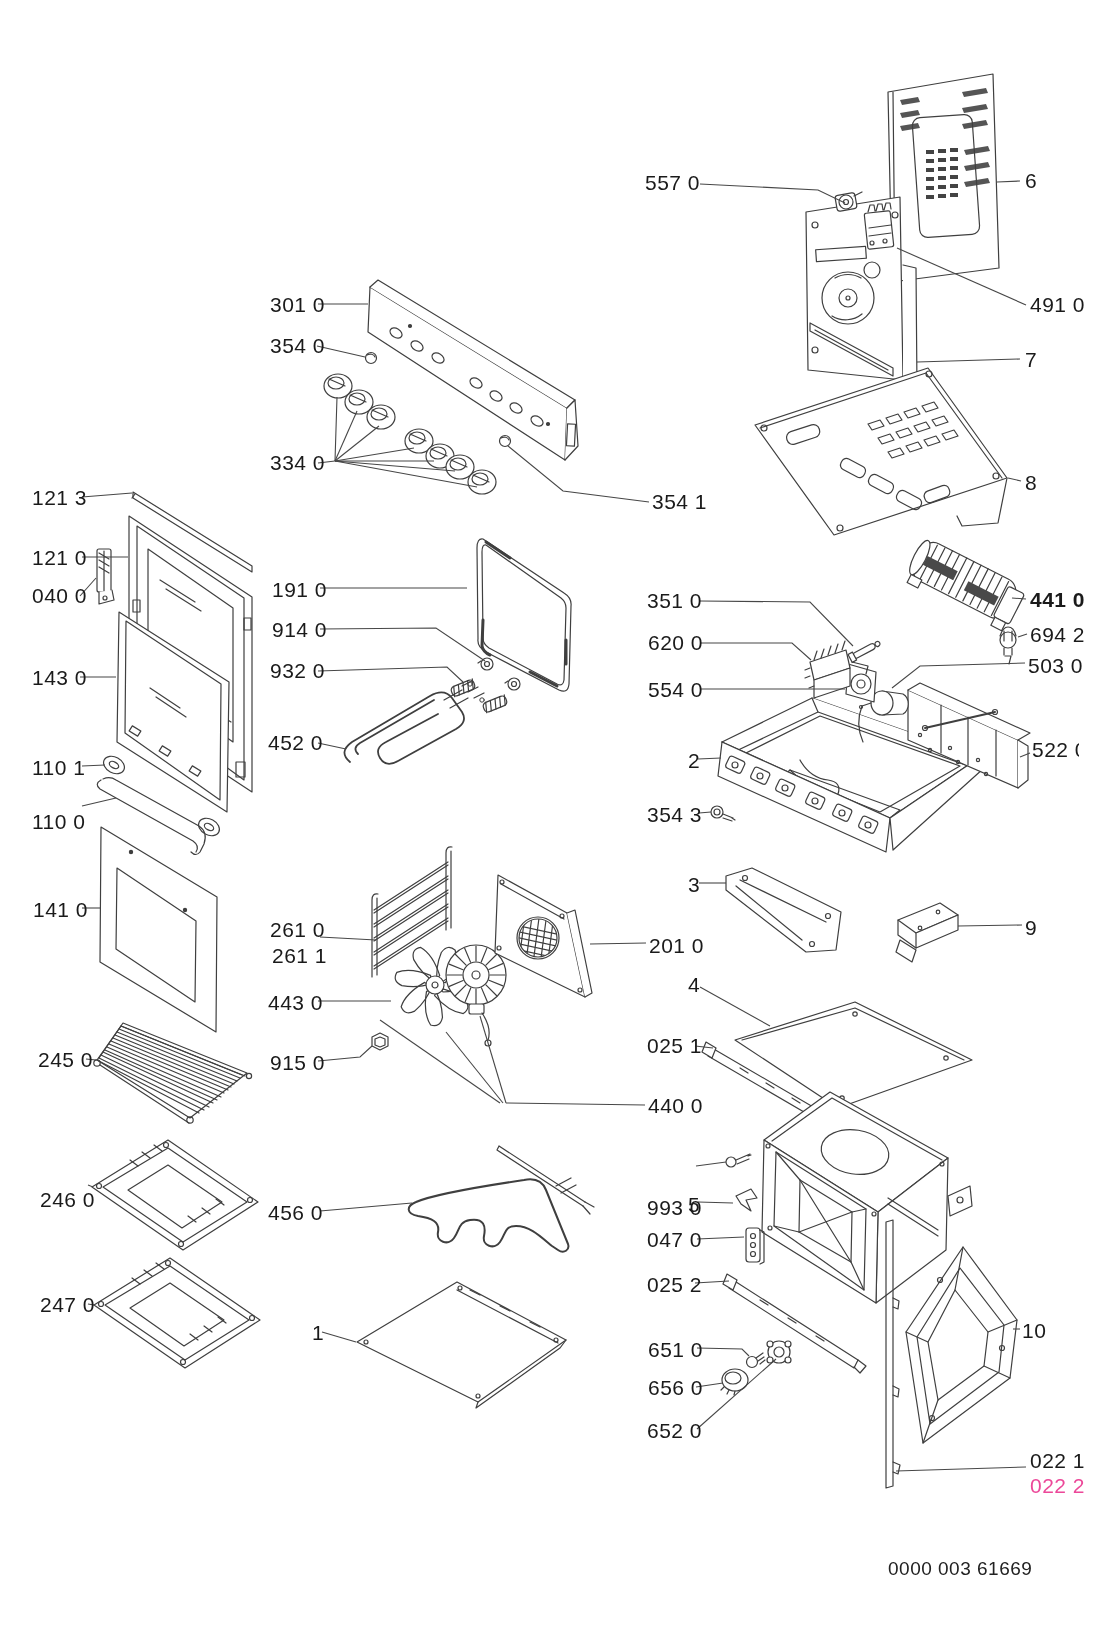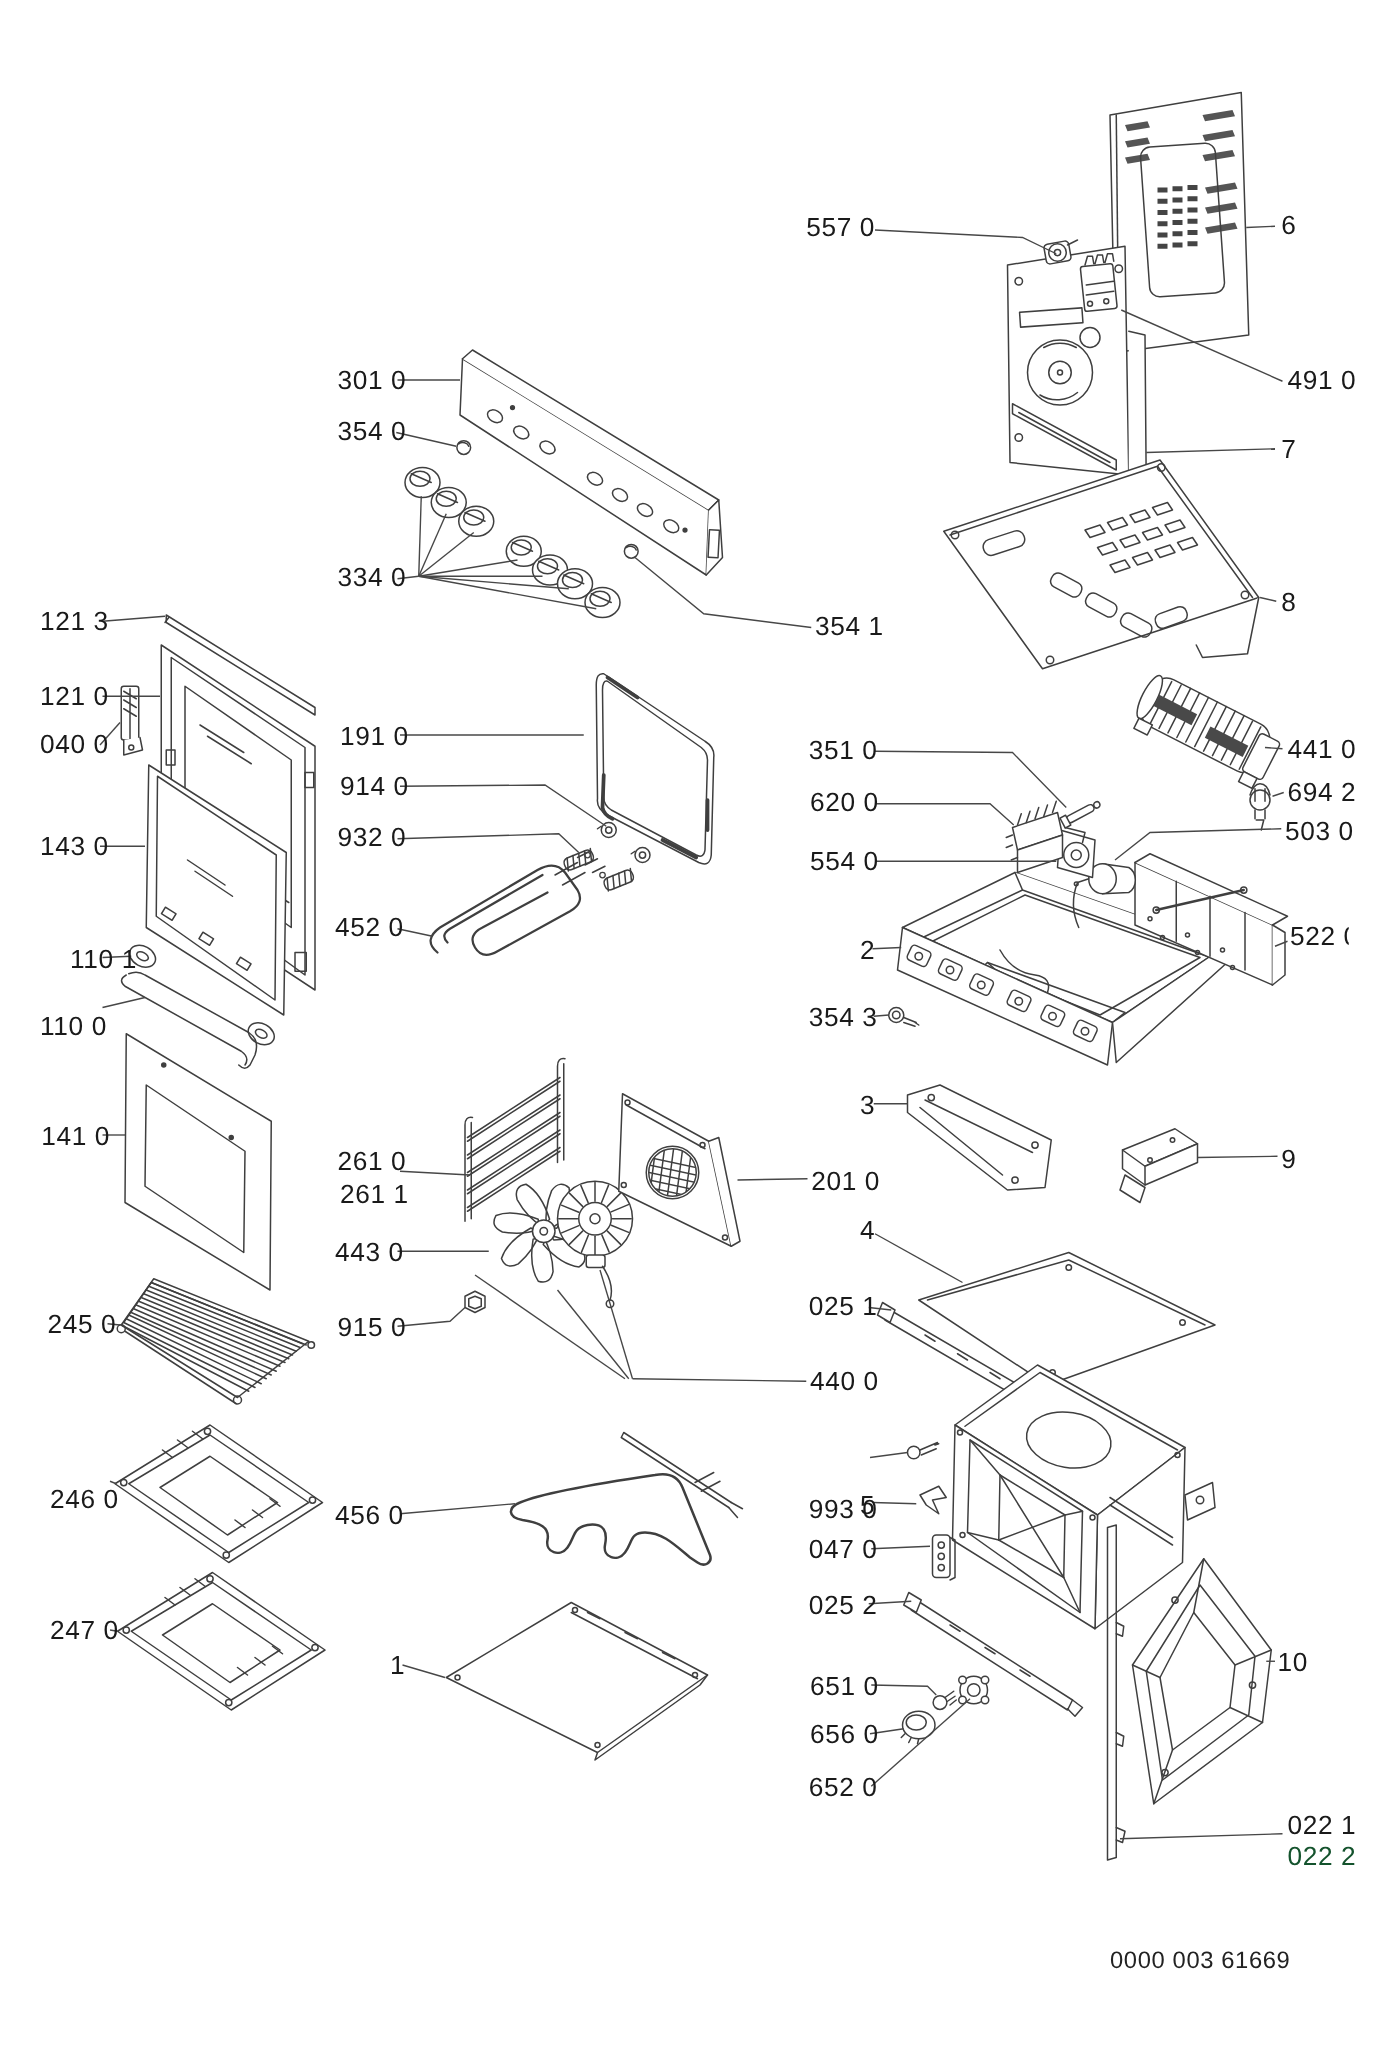--- a/index.html
+++ b/index.html
@@ -620,27 +620,27 @@
       <div class="part-label" style="left: 32px; top: 547px; color: rgb(26, 26, 26);">121 0</div>
       <div class="part-label" style="left: 32px; top: 585px; color: rgb(26, 26, 26);">040 0</div>
       <div class="part-label" style="left: 32px; top: 667px; color: rgb(26, 26, 26);">143 0</div>
       <div class="part-label" style="left: 272px; top: 579px; color: rgb(26, 26, 26);">191 0</div>
       <div class="part-label" style="left: 272px; top: 619px; color: rgb(26, 26, 26);">914 0</div>
       <div class="part-label" style="left: 270px; top: 660px; color: rgb(26, 26, 26);">932 0</div>
       <div class="part-label" style="left: 268px; top: 732px; color: rgb(26, 26, 26);">452 0</div>
       <div class="part-label" style="left: 647px; top: 590px; color: rgb(26, 26, 26);">351 0</div>
       <div class="part-label" style="left: 648px; top: 632px; color: rgb(26, 26, 26);">620 0</div>
       <div class="part-label" style="left: 648px; top: 679px; color: rgb(26, 26, 26);">554 0</div>
-      <div class="part-label" style="left: 1030px; top: 589px; color: rgb(26, 26, 26);">441 0</div>
+      <div class="part-label" style="left: 1030px; top: 589px; color: rgb(26, 26, 26); font-weight: bold;">441 0</div>
       <div class="part-label" style="left: 1030px; top: 624px; color: rgb(26, 26, 26);">694 2</div>
       <div class="part-label" style="left: 1028px; top: 655px; color: rgb(26, 26, 26);">503 0</div>
       <div class="part-label clipped" style="left: 1032px; top: 739px; color: rgb(26, 26, 26);">522 0</div>
       <div class="part-label" style="left: 688px; top: 750px; color: rgb(26, 26, 26);">2</div>
       <div class="part-label" style="left: 647px; top: 804px; color: rgb(26, 26, 26);">354 3</div>
-      <div class="part-label" style="left: 32px; top: 757px; color: rgb(26, 26, 26); margin-left: 24px;">110 1</div>
+      <div class="part-label" style="left: 32px; top: 757px; color: rgb(26, 26, 26);">110 1</div>
       <div class="part-label" style="left: 32px; top: 797px; color: rgb(26, 26, 26); margin-top: 14px;">110 0</div>
       <div class="part-label" style="left: 688px; top: 874px; color: rgb(26, 26, 26);">3</div>
       <div class="part-label" style="left: 1025px; top: 917px; color: rgb(26, 26, 26);">9</div>
       <div class="part-label" style="left: 33px; top: 899px; color: rgb(26, 26, 26);">141 0</div>
       <div class="part-label" style="left: 270px; top: 919px; color: rgb(26, 26, 26);">261 0</div>
       <div class="part-label" style="left: 272px; top: 945px; color: rgb(26, 26, 26);">261 1</div>
       <div class="part-label" style="left: 268px; top: 992px; color: rgb(26, 26, 26); text-align: center;">443 0</div>
       <div class="part-label" style="left: 649px; top: 935px; color: rgb(26, 26, 26);">201 0</div>
       <div class="part-label" style="left: 688px; top: 974px; color: rgb(26, 26, 26);">4</div>
       <div class="part-label" style="left: 647px; top: 1035px; color: rgb(26, 26, 26);">025 1</div>
@@ -653,18 +653,18 @@
       <div class="part-label" style="left: 688px; top: 1194px; color: rgb(26, 26, 26);">5</div>
       <div class="part-label" style="left: 647px; top: 1229px; color: rgb(26, 26, 26);">047 0</div>
       <div class="part-label" style="left: 647px; top: 1274px; color: rgb(26, 26, 26);">025 2</div>
       <div class="part-label" style="left: 40px; top: 1294px; color: rgb(26, 26, 26);">247 0</div>
       <div class="part-label" style="left: 312px; top: 1322px; color: rgb(26, 26, 26);">1</div>
       <div class="part-label" style="left: 648px; top: 1339px; color: rgb(26, 26, 26);">651 0</div>
       <div class="part-label" style="left: 648px; top: 1377px; color: rgb(26, 26, 26);">656 0</div>
       <div class="part-label" style="left: 647px; top: 1420px; color: rgb(26, 26, 26);">652 0</div>
       <div class="part-label" style="left: 1022px; top: 1320px; color: rgb(26, 26, 26);">10</div>
       <div class="part-label" style="left: 1030px; top: 1450px; color: rgb(26, 26, 26);">022 1</div>
-      <div class="part-label" style="left: 1030px; top: 1475px; color: #14532d;">022 2</div>
+      <div class="part-label" style="left: 1030px; top: 1475px; color: #ec4899;">022 2</div>
     </div>
 
 <div class="doc-code" style="left: 888px; top: 1558px;">0000 003 61669</div>
 
 </div>
 
 </body></html>

